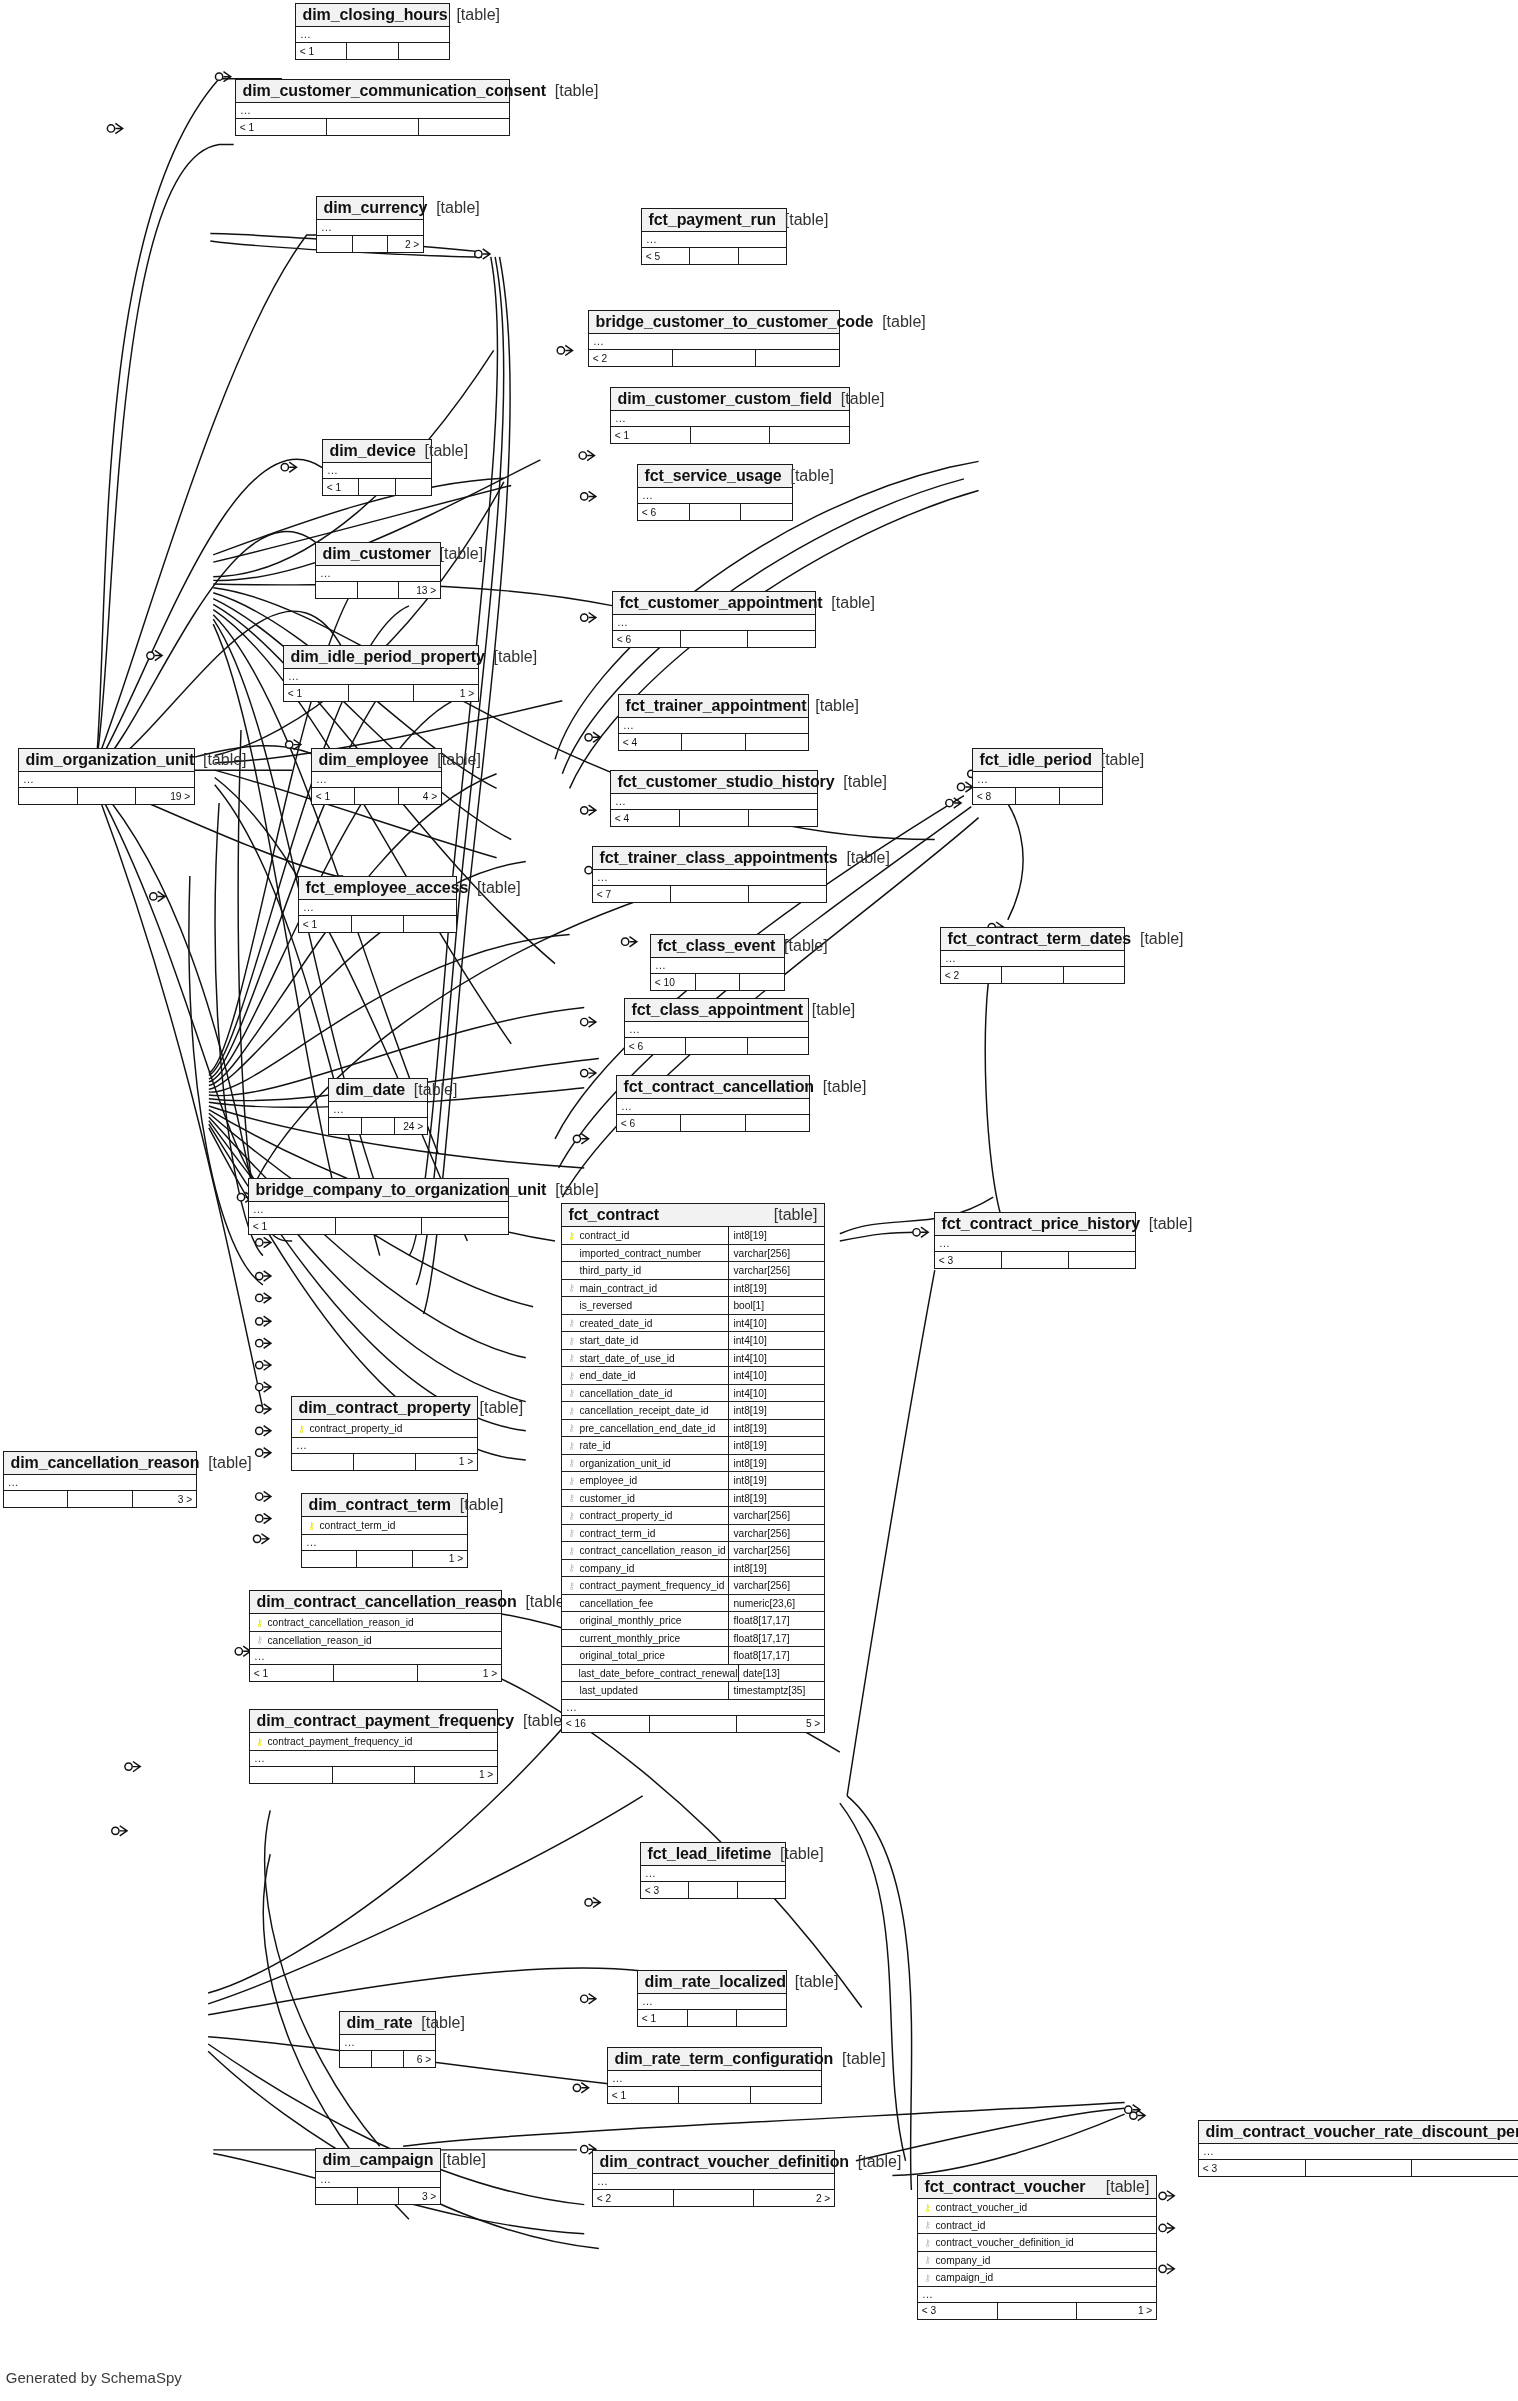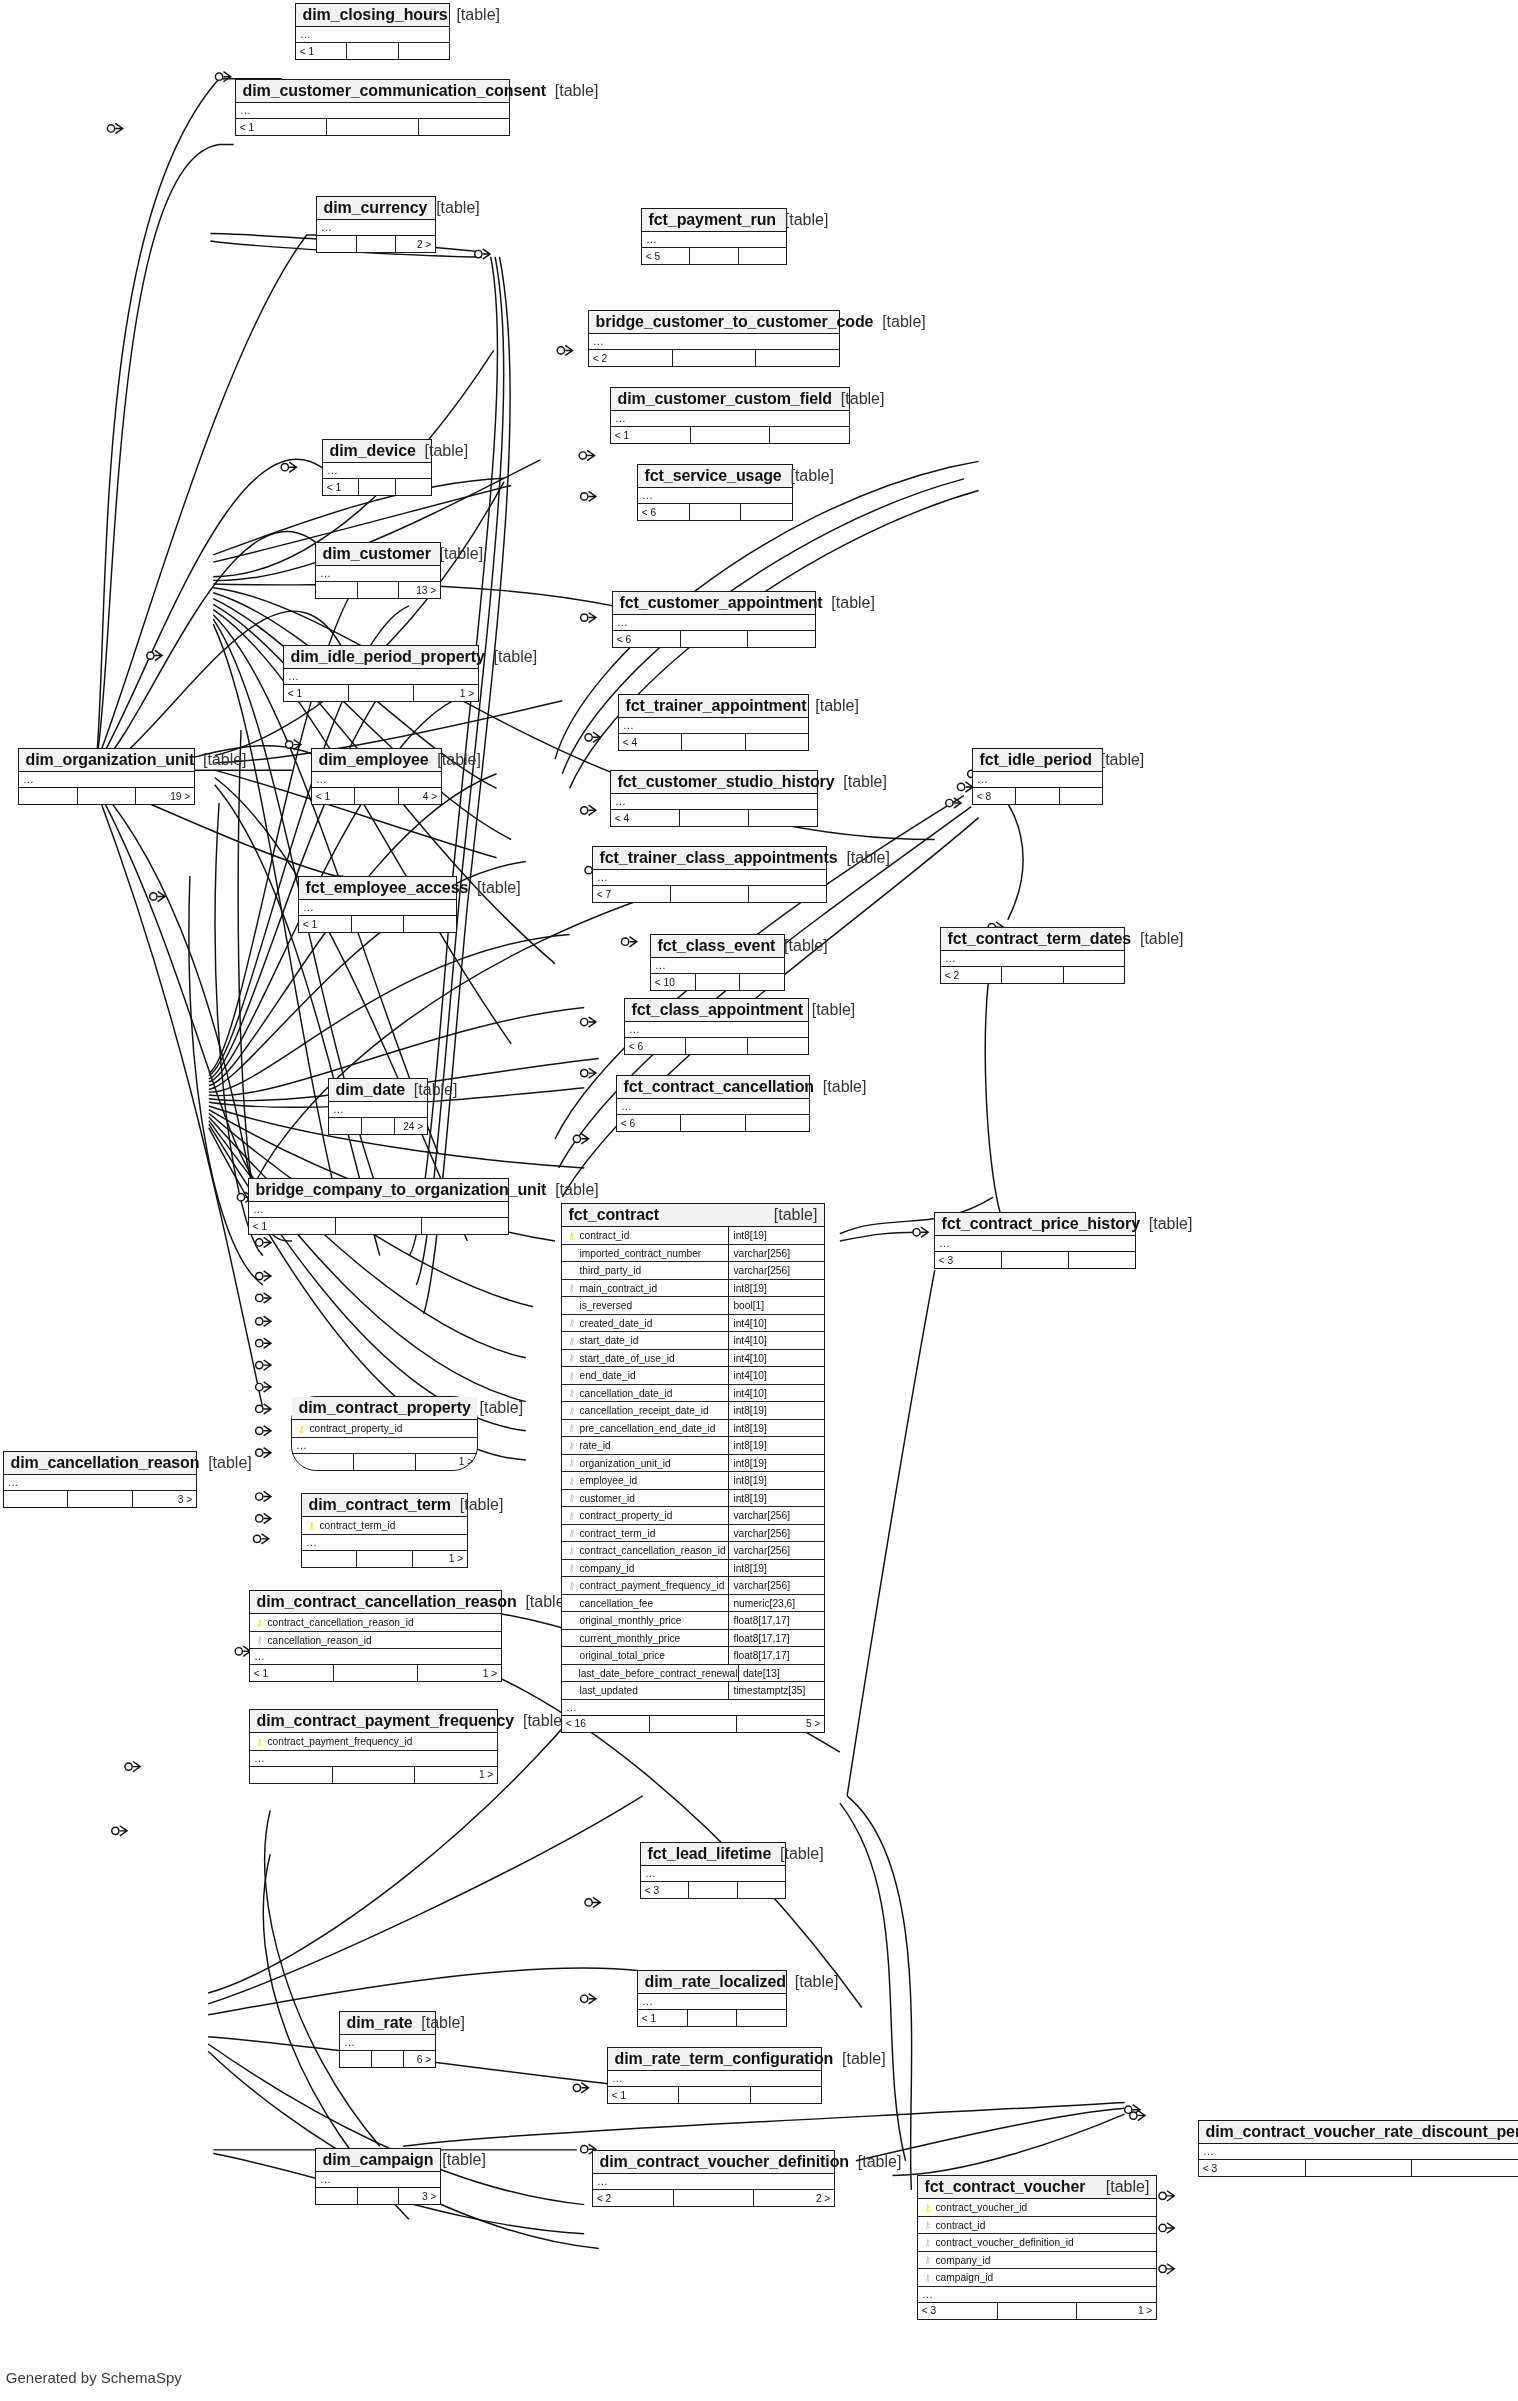--- a/index.html
+++ b/index.html
@@ -217,21 +217,21 @@
         <span class="tname">dim_customer_communication_consent</span>
         <span class="ttag">[table]</span>
       </div>
       <div class="ellip">...</div>
       <div class="foot">
         <div class="l">&lt; 1</div>
         <div class="l"></div>
         <div class="r"></div>
       </div>
     </div>
-    <div class="tbl" style="left: 316px; top: 196px; width: 120px;">
+    <div class="tbl" style="left: 316px; top: 196px; width: 108px;">
       <div class="hdr">
         <span class="tname">dim_currency</span>
         <span class="ttag">[table]</span>
       </div>
       <div class="ellip">...</div>
       <div class="foot">
         <div class="l"></div>
         <div class="l"></div>
         <div class="r">2 &gt;</div>
       </div>
@@ -493,21 +493,21 @@
         <span class="tname">fct_contract_price_history</span>
         <span class="ttag">[table]</span>
       </div>
       <div class="ellip">...</div>
       <div class="foot">
         <div class="l">&lt; 3</div>
         <div class="l"></div>
         <div class="r"></div>
       </div>
     </div>
-    <div class="tbl" style="left: 291px; top: 1396px; width: 187px; border-radius: 25px;">
+    <div class="tbl" style="left: 291px; top: 1396px; width: 187px;">
       <div class="hdr">
         <span class="tname">dim_contract_property</span>
         <span class="ttag">[table]</span>
       </div>
       <div class="cols">
         <div class="col">
           <span class="key keyPk">⚷</span>
           <span class="cname">contract_property_id</span>
         </div>
       </div>

